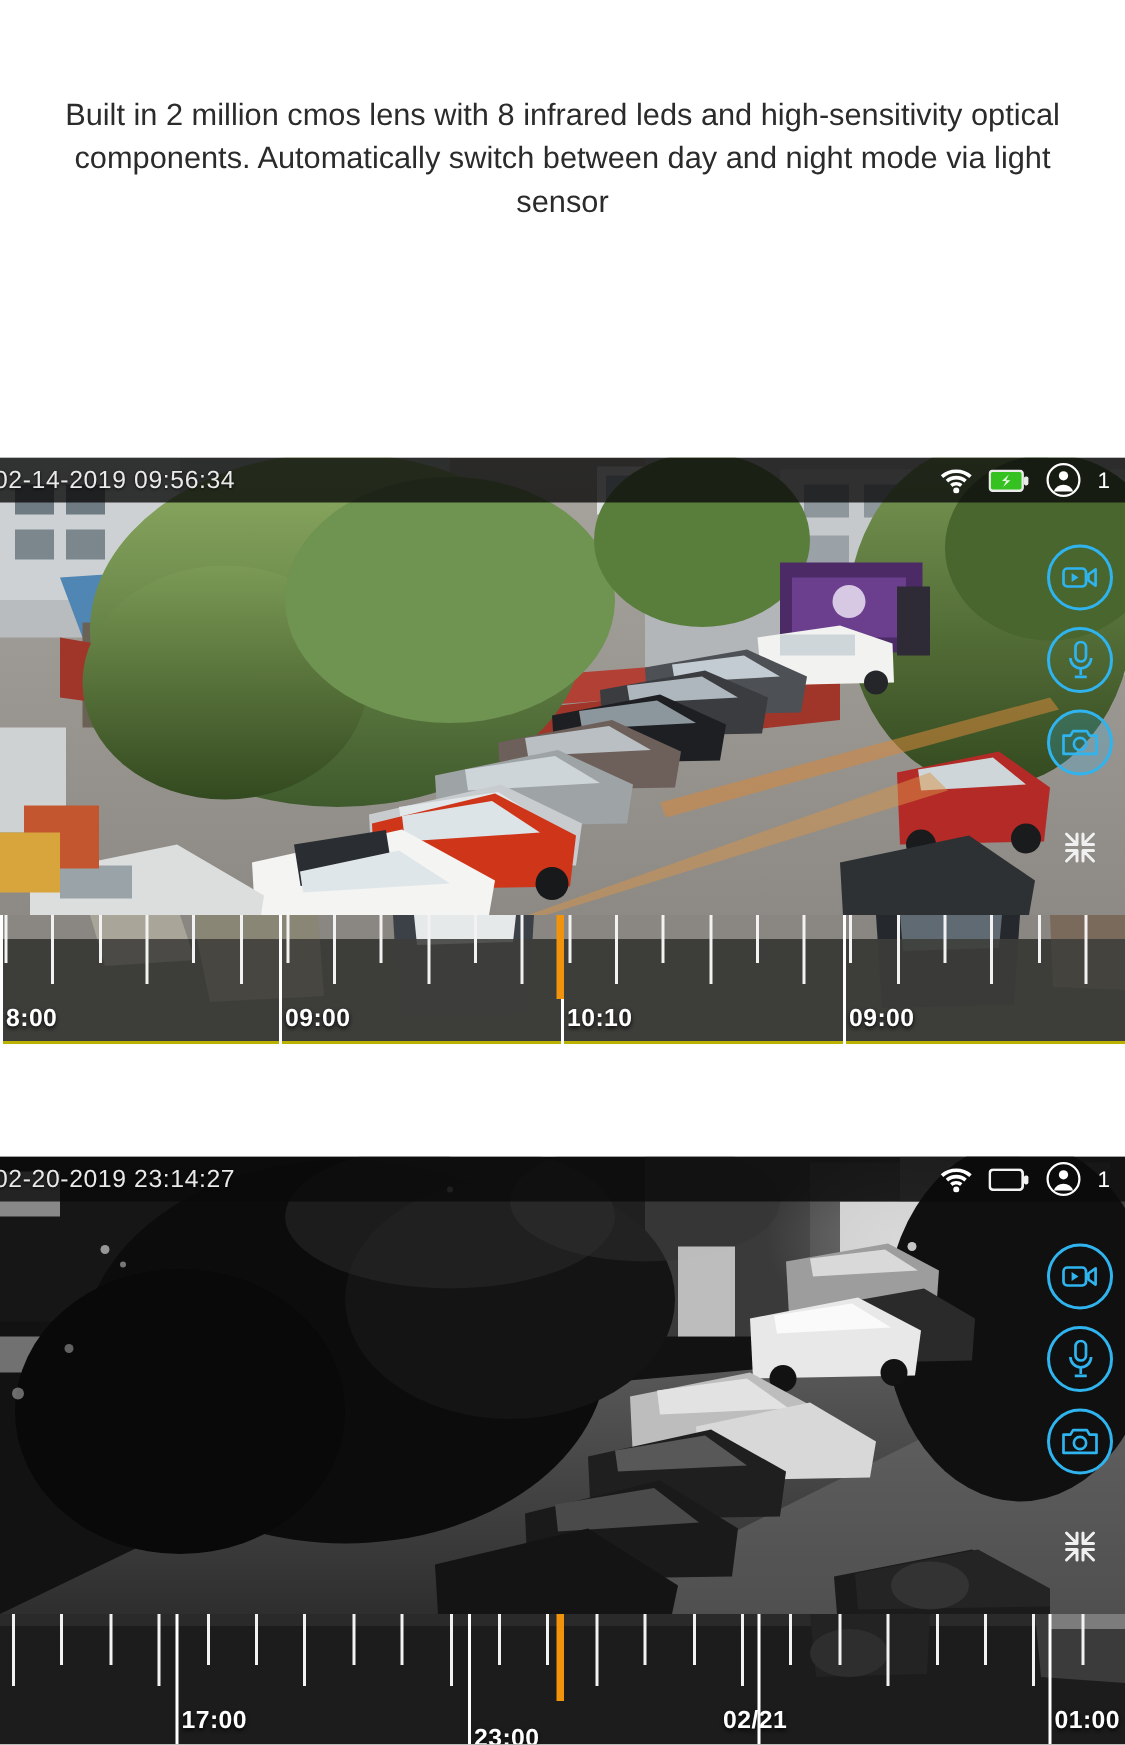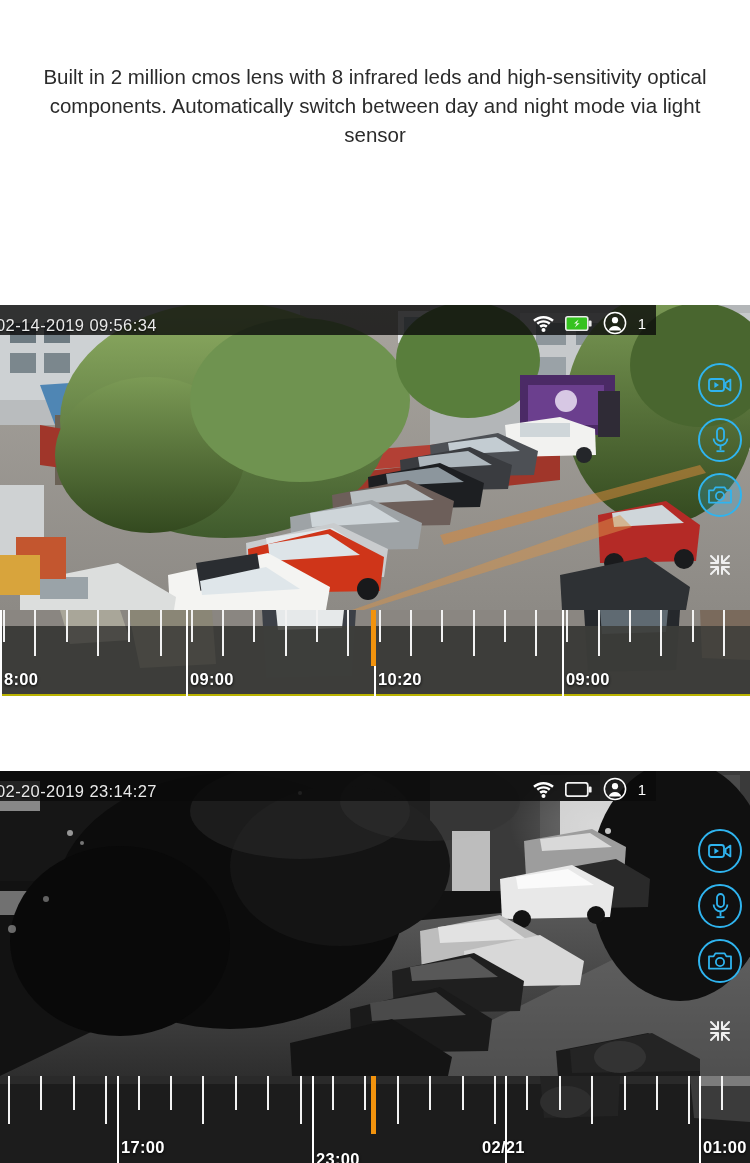--- a/index.html
+++ b/index.html
@@ -30,23 +30,23 @@
     padding:0 22px 0 24px; font-weight:400;
   }
   .badge-wrap { position:absolute; left:0; }
 
   
   .video { position:absolute; left:0; width:750px; overflow:hidden; }
   .scene { position:absolute; inset:0; overflow:hidden; }
 
   
   .statusbar {
-    position:absolute; top:0; left:0; width:656px; height:30px;
+    position:absolute; top:0; left:0; width:750px; height:30px;
     background:rgba(10,10,10,0.80);
-    display:flex; align-items:flex-end; z-index:6;
+    display:flex; align-items:center; z-index:6;
   }
   .ts {
     color:#e9e9e9; font-size:16.5px; letter-spacing:.4px;
     margin-left:-4px; white-space:nowrap;
     text-shadow:0 1px 2px rgba(0,0,0,.8);
   }
   .status-icons {
     margin-left:auto; display:flex; align-items:center; gap:11px;
     padding-right:10px;
   }
@@ -293,21 +293,21 @@
         <div class="tick lg" style="left: 597.7px; height: 46px;"></div>
         <div class="tick sm" style="left: 629px; height: 32px;"></div>
         <div class="tick lg" style="left: 660.3px; height: 46px;"></div>
         <div class="tick sm" style="left: 691.6px; height: 32px;"></div>
         <div class="tick lg" style="left: 722.9px; height: 46px;"></div>
         <div class="playline" style="left: 0px; top: 0px; height: 86px;"></div>
         <div class="tl-label" style="left: 4px; top: 60px;">8:00</div>
         <div class="playline" style="left: 186px; top: 0px; height: 86px;"></div>
         <div class="tl-label" style="left: 190px; top: 60px;">09:00</div>
         <div class="playline" style="left: 374px; top: 0px; height: 86px;"></div>
-        <div class="tl-label" style="left: 378px; top: 60px;">10:20</div>
+        <div class="tl-label" style="left: 378px; top: 60px;">10:10</div>
         <div class="playline" style="left: 562px; top: 0px; height: 86px;"></div>
         <div class="tl-label" style="left: 566px; top: 60px;">09:00</div>
         <div class="playhead" style="left: 371px; height: 56px; background: rgb(242, 147, 13);"></div>
       </div>
     <div class="tl-bottomline" style="bottom:0;background:#b9b200;"></div>
   </div>
 
 
   <div class="video" style="top:771px;height:305px;">
     <svg class="scene" viewBox="0 0 750 305" preserveAspectRatio="none">

